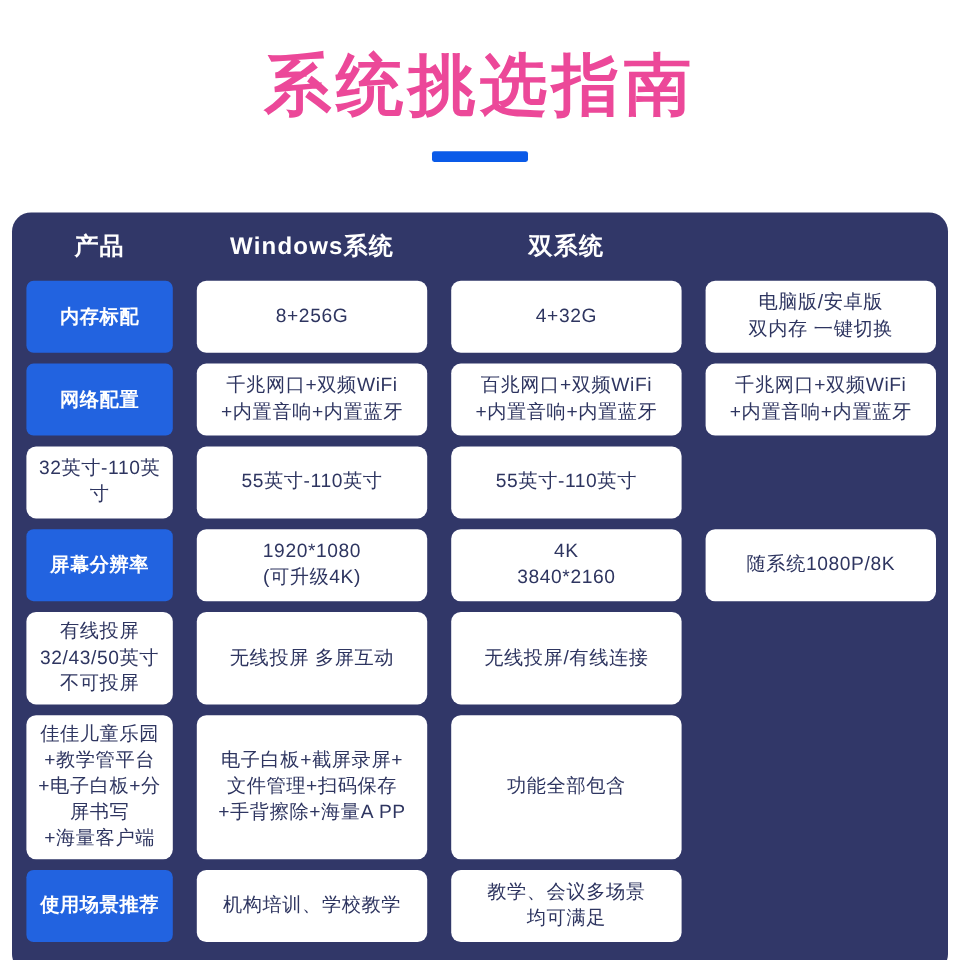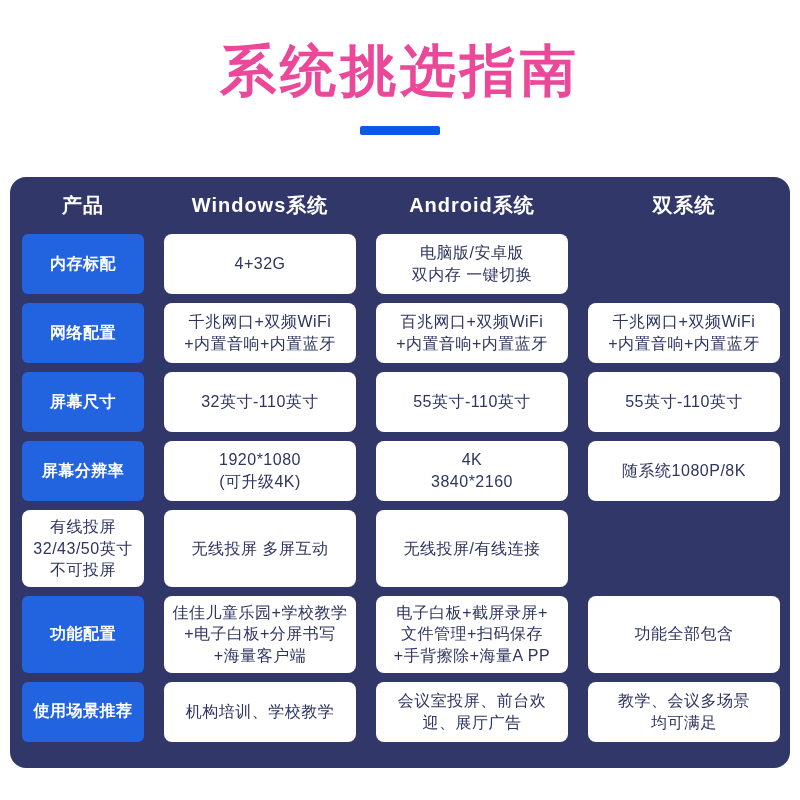--- a/index.html
+++ b/index.html
@@ -81,72 +81,68 @@
 <body>
 
 <div class="page">
   <h1 class="title">系统挑选指南</h1>
   <div class="title-underline"></div>
 
   <div class="panel">
     <div class="grid header-row" id="header-row">
         <div class="header-cell">产品</div>
         <div class="header-cell">Windows系统</div>
-        <div class="header-cell">Android系统</div>
         <div class="header-cell">双系统</div>
       </div>
     <div id="rows">
         <div class="grid">
           <div class="label-cell">内存标配</div>
+          <div class="value-cell">8+256G</div>
           <div class="value-cell">4+32G</div>
           <div class="value-cell">电脑版/安卓版
 双内存 一键切换</div>
         </div>
         <div class="grid">
           <div class="label-cell">网络配置</div>
           <div class="value-cell">千兆网口+双频WiFi
 +内置音响+内置蓝牙</div>
           <div class="value-cell">百兆网口+双频WiFi
 +内置音响+内置蓝牙</div>
           <div class="value-cell">千兆网口+双频WiFi
 +内置音响+内置蓝牙</div>
         </div>
         <div class="grid">
-          <div class="label-cell">屏幕尺寸</div>
           <div class="value-cell">32英寸-110英寸</div>
           <div class="value-cell">55英寸-110英寸</div>
           <div class="value-cell">55英寸-110英寸</div>
         </div>
         <div class="grid">
           <div class="label-cell">屏幕分辨率</div>
           <div class="value-cell">1920*1080
 (可升级4K)</div>
           <div class="value-cell">4K
 3840*2160</div>
           <div class="value-cell">随系统1080P/8K</div>
         </div>
         <div class="grid">
           <div class="value-cell">有线投屏
 32/43/50英寸不可投屏</div>
           <div class="value-cell">无线投屏 多屏互动</div>
           <div class="value-cell">无线投屏/有线连接</div>
         </div>
         <div class="grid">
-          <div class="label-cell">功能配置</div>
-          <div class="value-cell">佳佳儿童乐园+学校教学
+          <div class="value-cell">佳佳儿童乐园+教学管平台
 +电子白板+分屏书写
 +海量客户端</div>
           <div class="value-cell">电子白板+截屏录屏+
 文件管理+扫码保存
 +手背擦除+海量A PP</div>
           <div class="value-cell">功能全部包含</div>
         </div>
         <div class="grid">
           <div class="label-cell">使用场景推荐</div>
           <div class="value-cell">机构培训、学校教学</div>
-          <div class="value-cell">会议室投屏、前台欢
-迎、展厅广告</div>
           <div class="value-cell">教学、会议多场景
 均可满足</div>
         </div>
       </div>
   </div>
 </div>
 
 </body></html>

